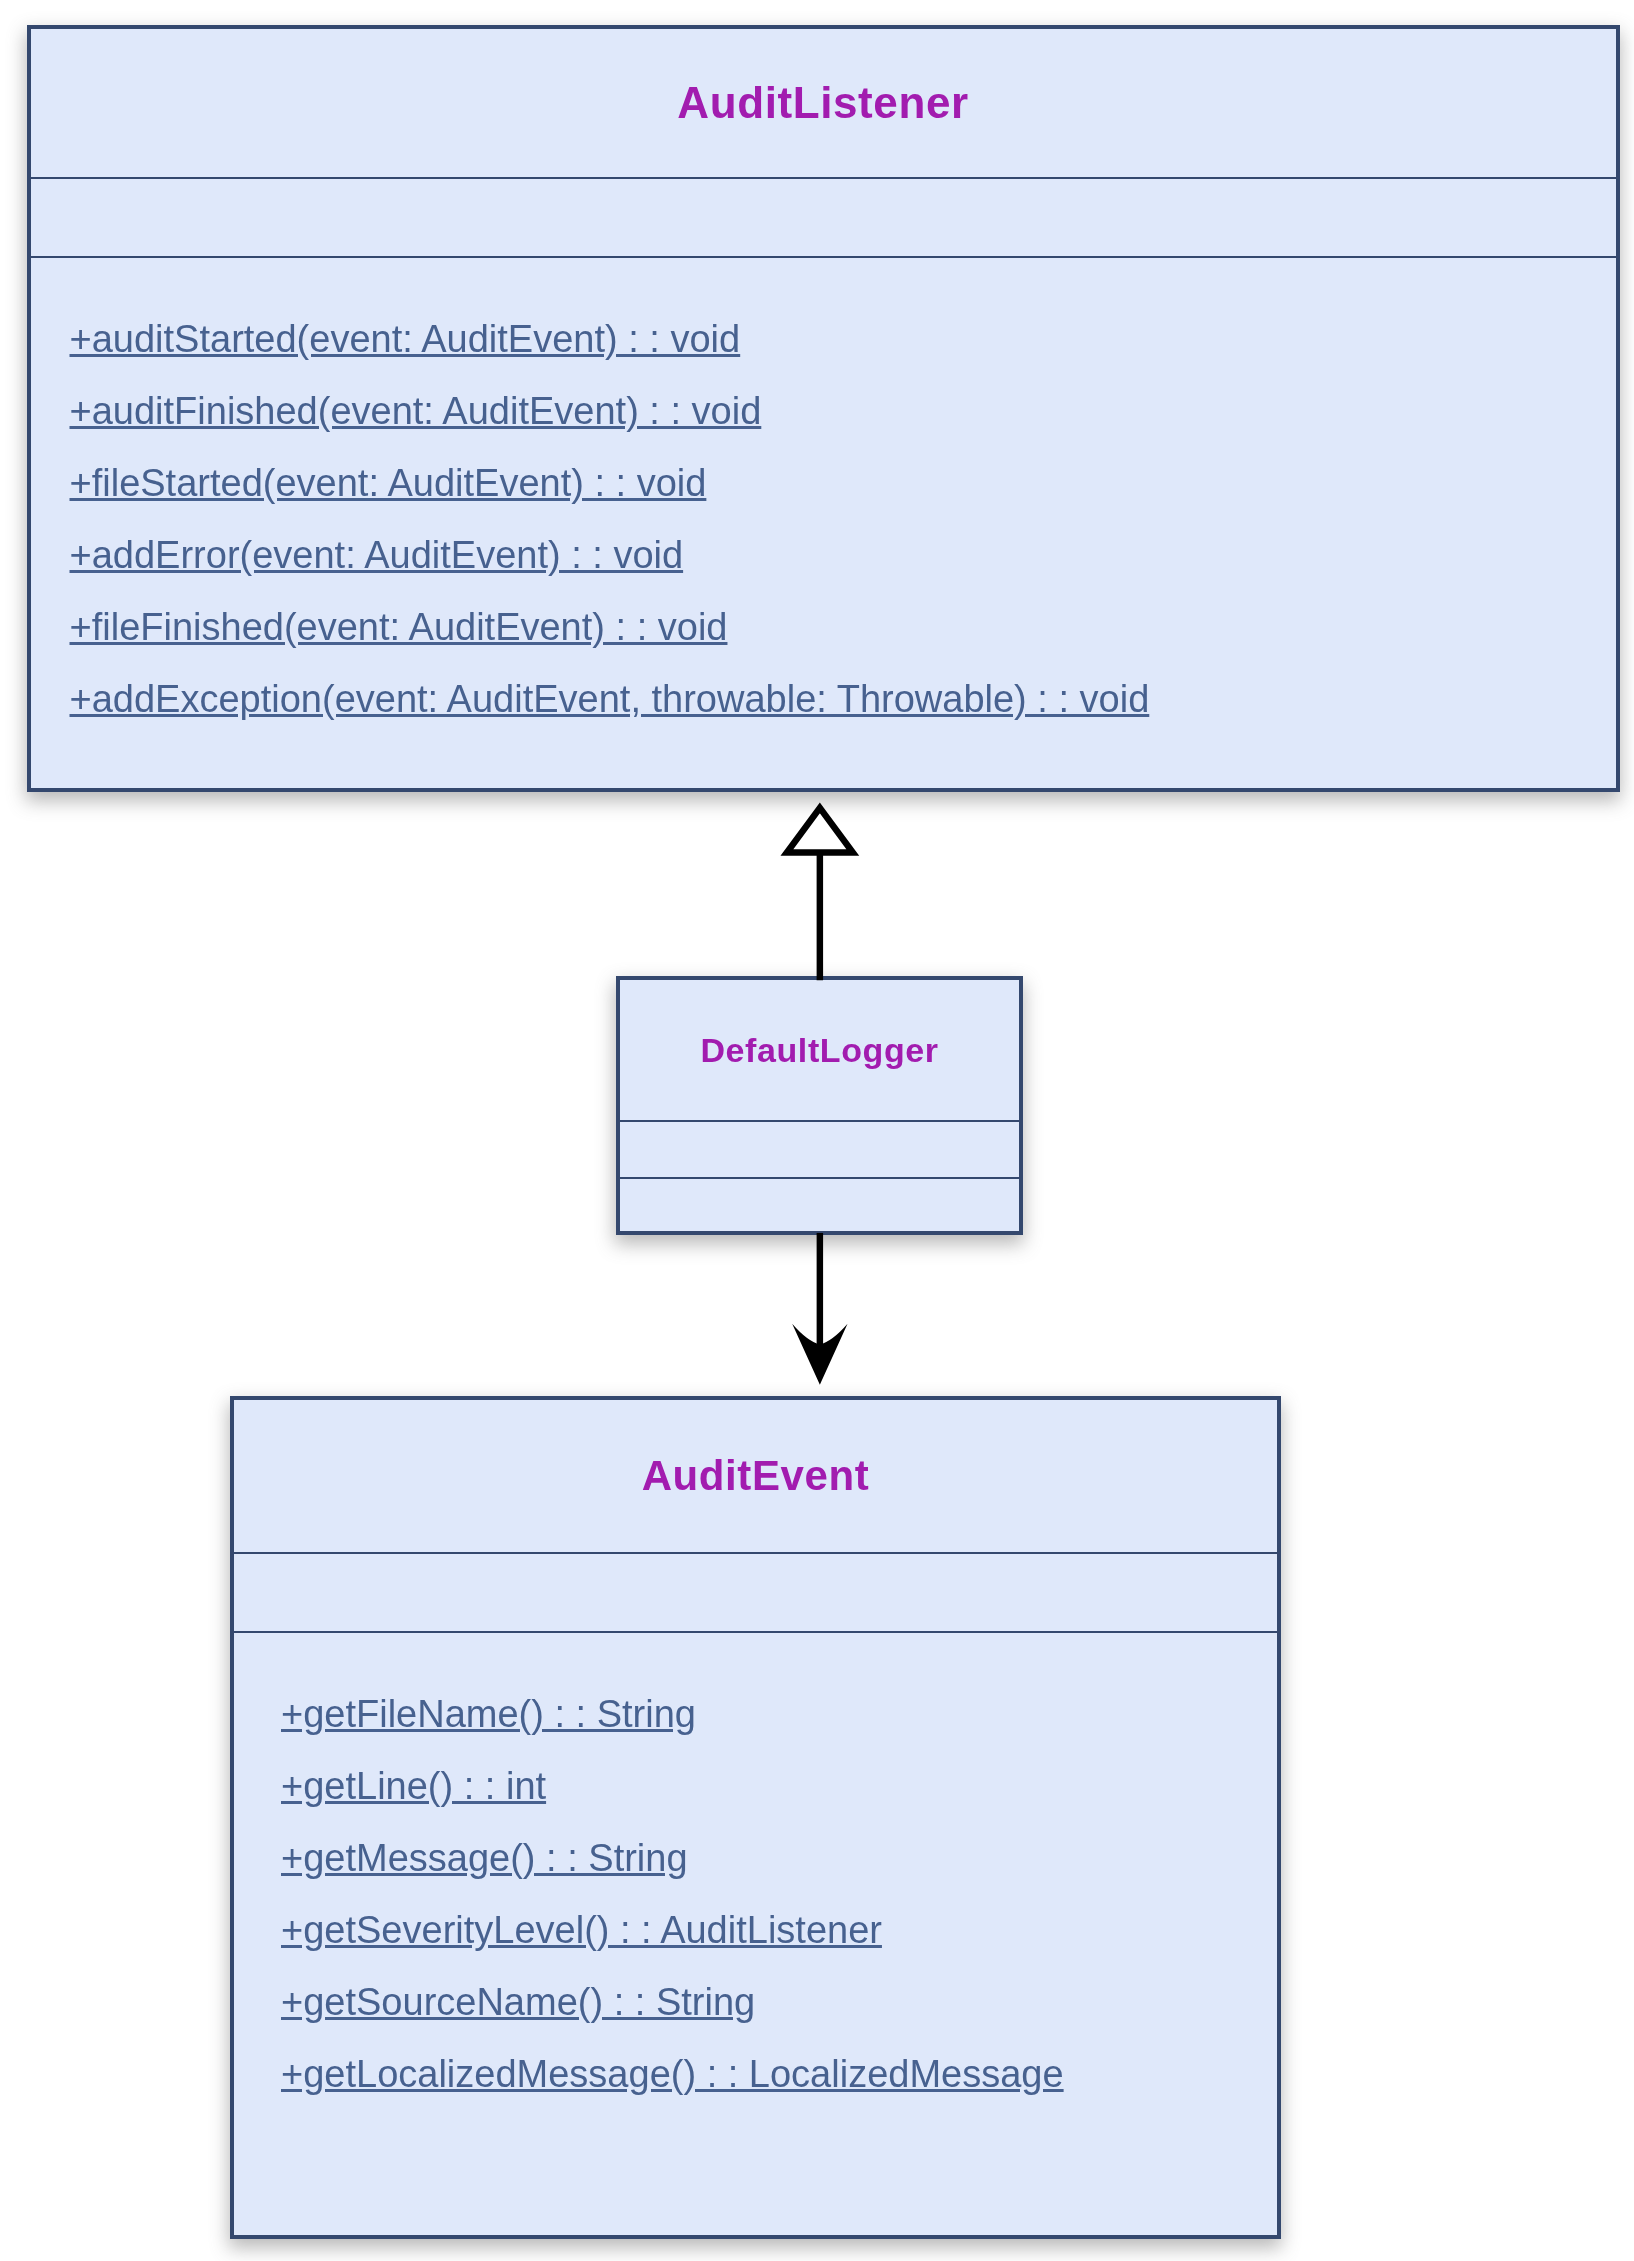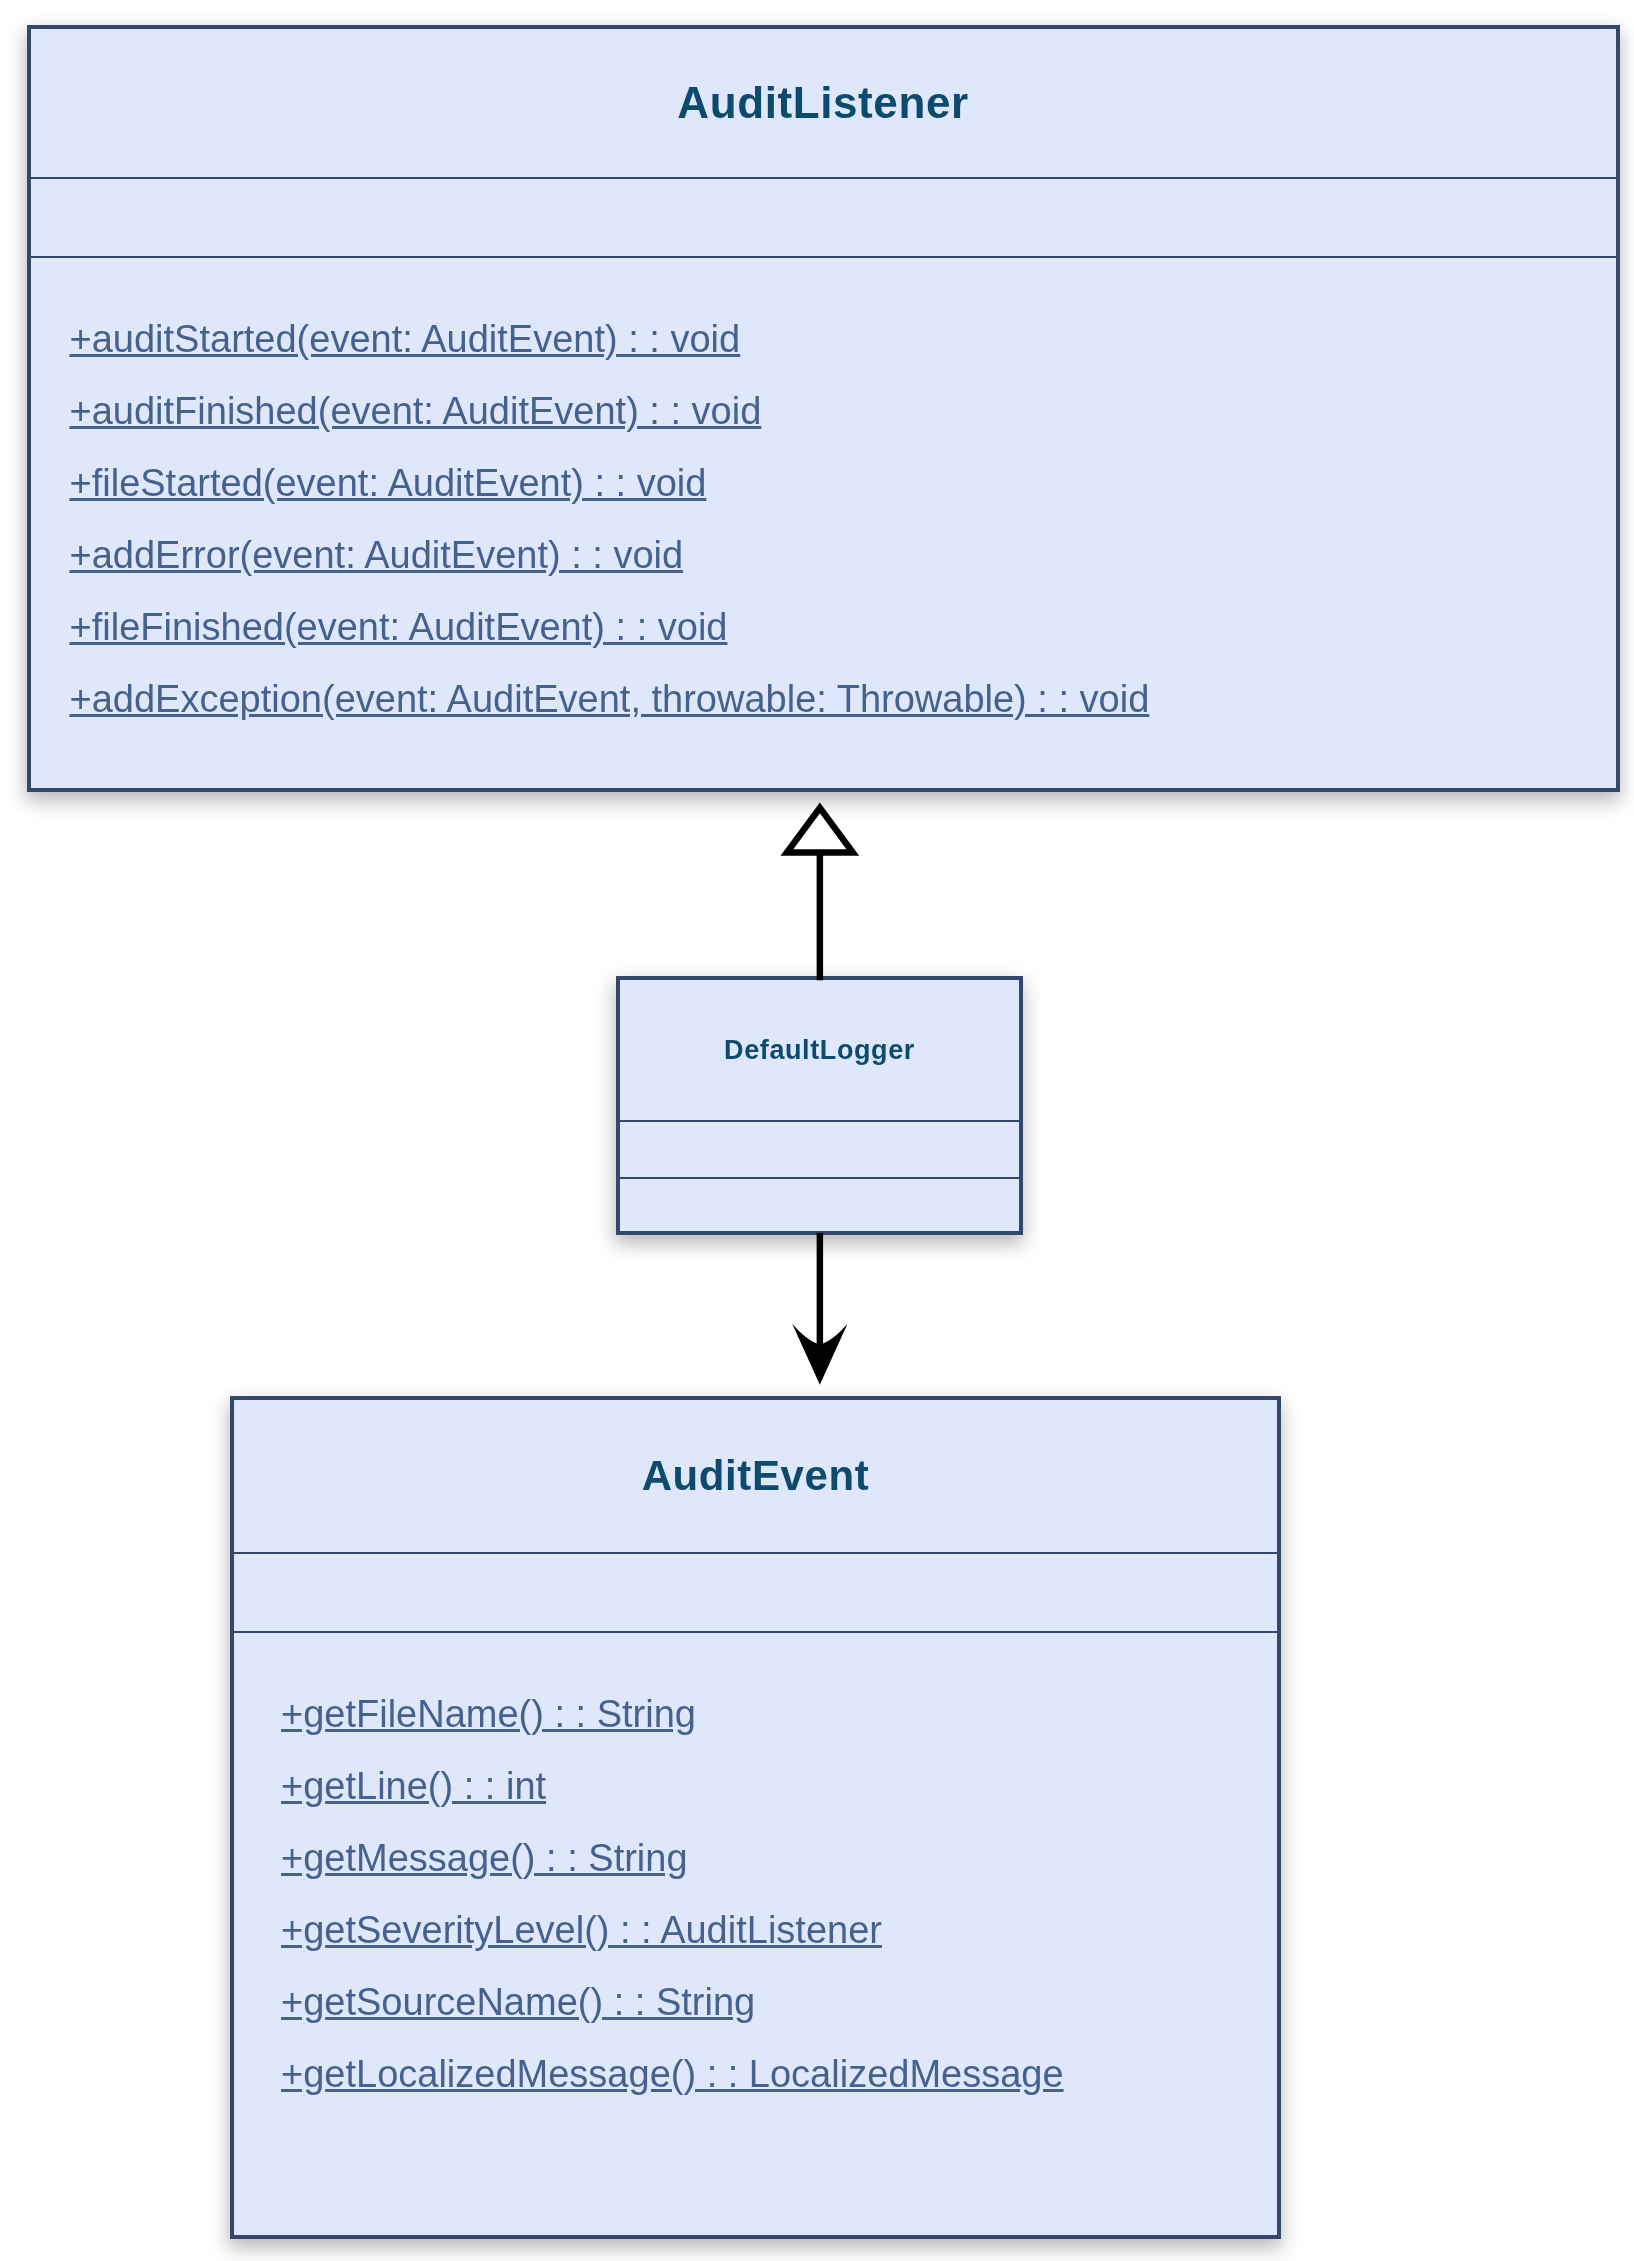--- a/index.html
+++ b/index.html
@@ -26,21 +26,21 @@
   }
   .title-compartment {
     display: flex;
     align-items: center;
     justify-content: center;
     border-bottom: 2.9px solid #34486e;
     flex: 0 0 auto;
   }
   .class-title {
     font-weight: bold;
-    color: #0c4a6e;
+    color: #a21caf;
     letter-spacing: 0.6px;
   }
   .attrs-compartment {
     border-bottom: 2.9px solid #34486e;
     flex: 0 0 auto;
   }
   .methods-compartment {
     flex: 1 1 auto;
     color: #47618f;
     overflow: hidden;
@@ -57,21 +57,21 @@
   #class-auditlistener .attrs-compartment { height: 77px; }
   #class-auditlistener .methods-compartment {
     padding: 45px 0 0 39px;
     font-size: 38px;
     line-height: 72px;
   }
 
   
   #class-defaultlogger { left: 616px; top: 976px; width: 407px; height: 259px; border-width: 4.1px; }
   #class-defaultlogger .title-compartment { height: 140px; border-bottom-width: 2.9px; }
-  #class-defaultlogger .class-title { font-size: 27px; }
+  #class-defaultlogger .class-title { font-size: 34px; }
   #class-defaultlogger .attrs-compartment { height: 55px; border-bottom-width: 2.9px; }
   #class-defaultlogger .methods-compartment { padding: 0; }
 
   
   #class-auditevent { left: 230px; top: 1396px; width: 1051px; height: 843px; }
   #class-auditevent .title-compartment { height: 152px; }
   #class-auditevent .class-title { font-size: 42px; }
   #class-auditevent .attrs-compartment { height: 77px; }
   #class-auditevent .methods-compartment {
     padding: 45px 0 0 47px;

